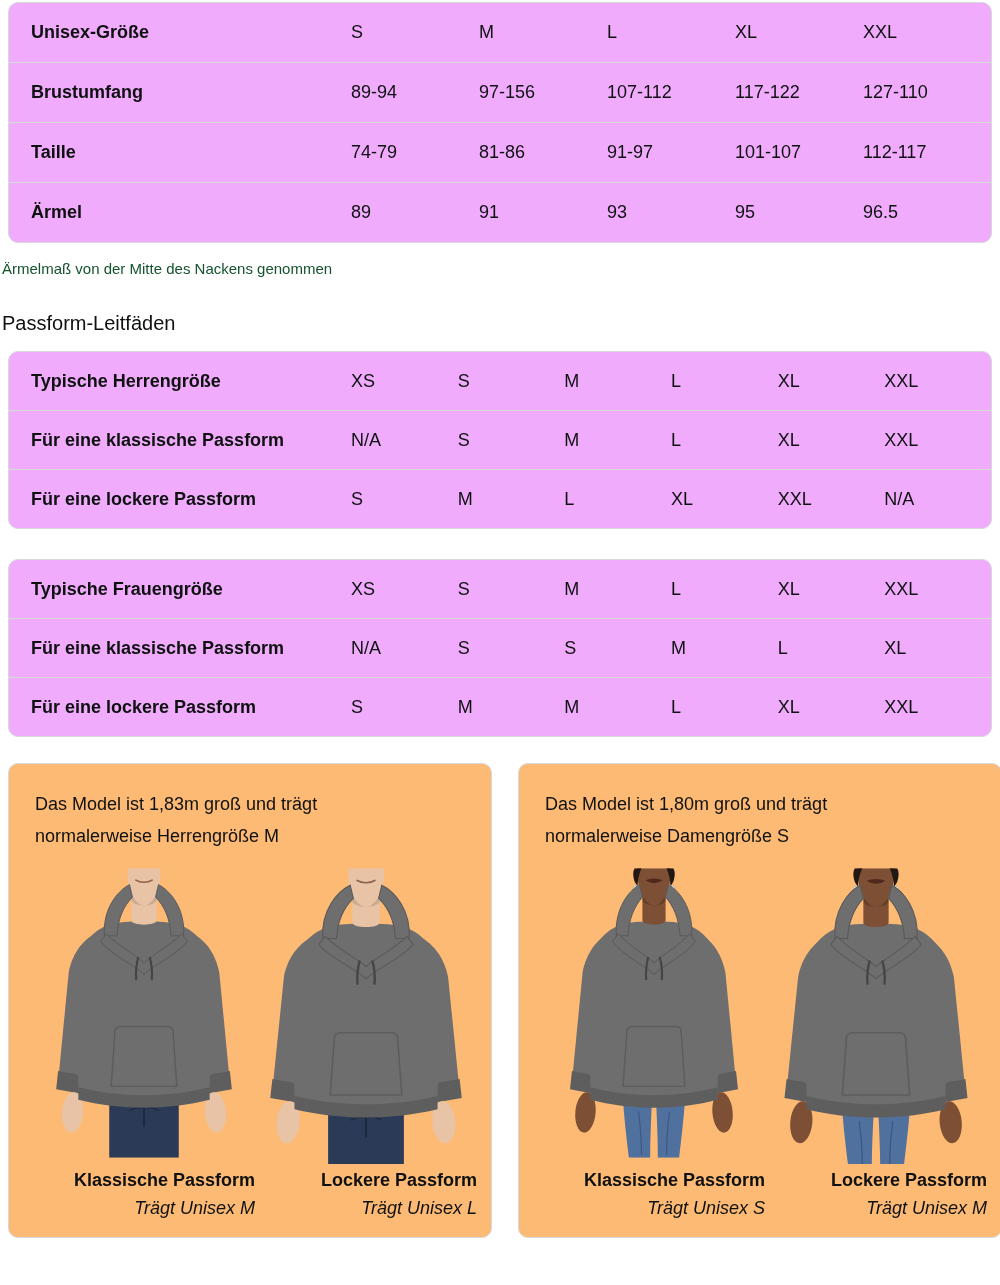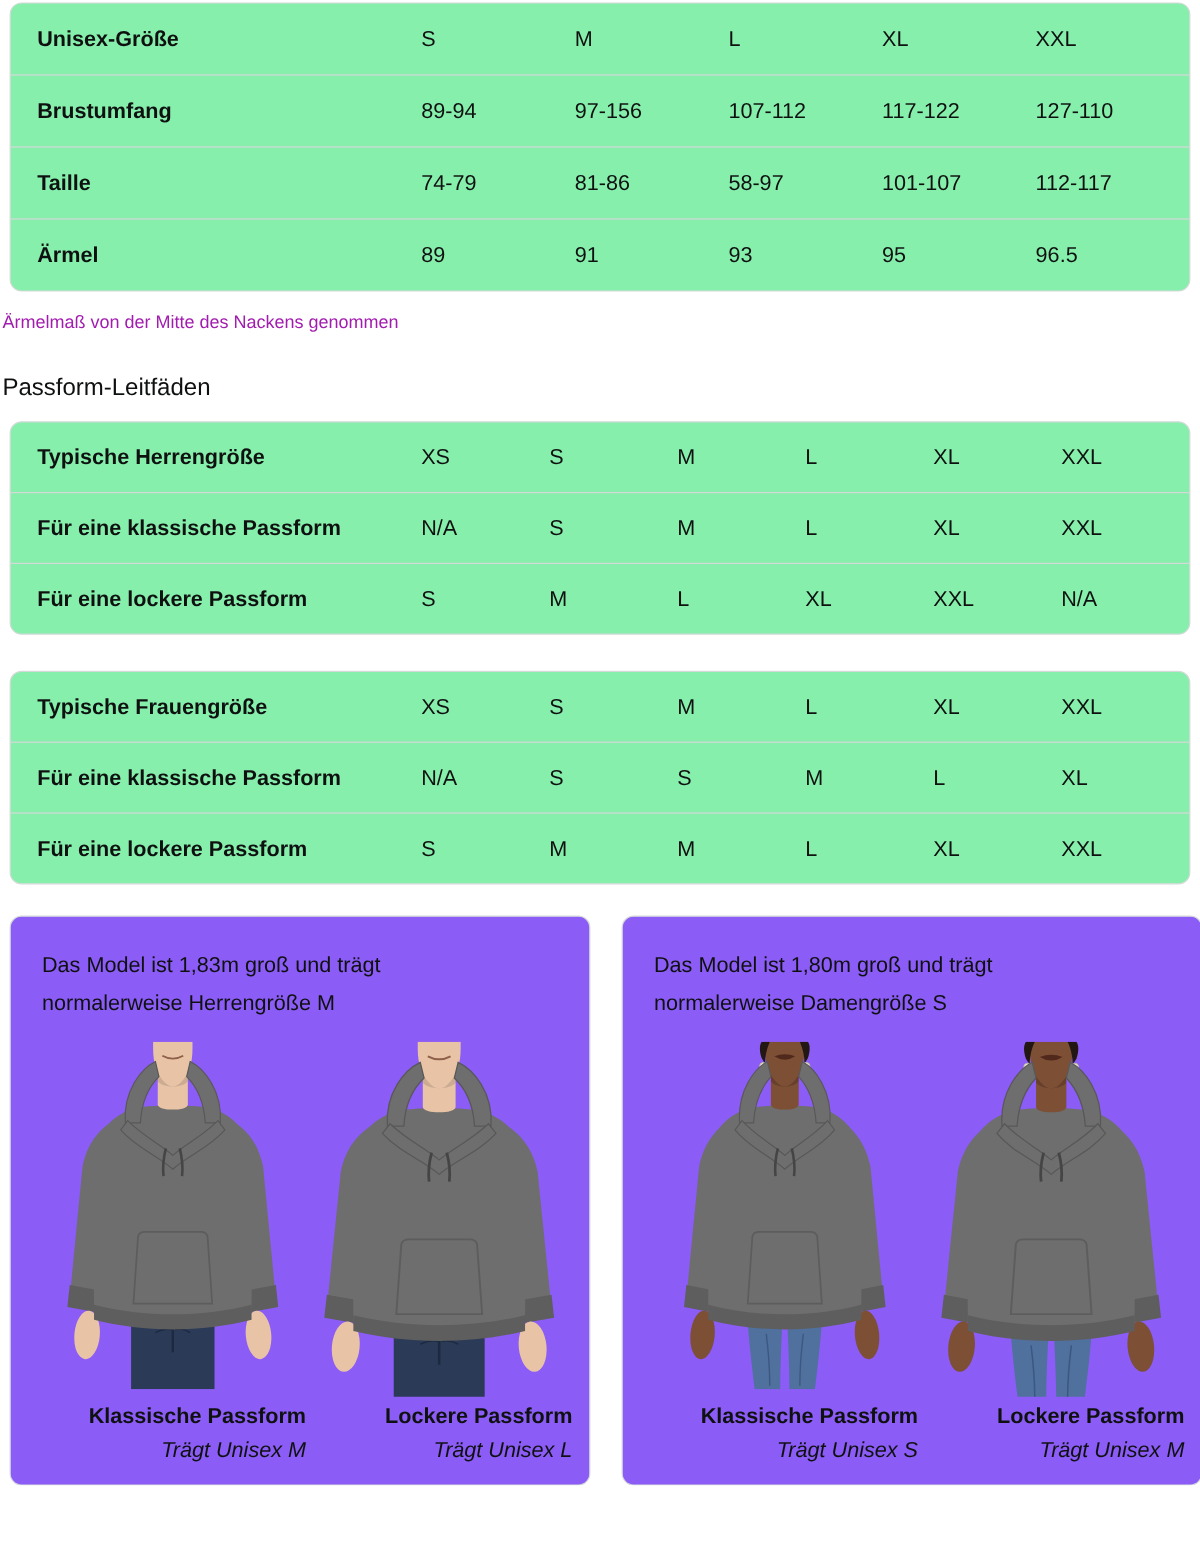--- a/index.html
+++ b/index.html
@@ -12,41 +12,41 @@
   .page{padding:2px 0 0 0;}
   .page-title{font-size:20px;font-weight:400;margin:0 0 13px 3px;}
 
   
   .sz-table{
     margin:0 8px;
     border:1px solid #d5d9d9;
     border-radius:10px;
     font-size:18px;
     overflow:hidden;
-    background:#86efac;
+    background:#f0abfc;
   }
   .sz-row{display:flex;align-items:center;border-top:1px solid #d5d9d9;}
   .sz-row:first-child{border-top:none;}
   .t1 .sz-row{min-height:59px;}
   .t2 .sz-row{min-height:58px;}
   .sz-label{
     width:342px;min-width:342px;box-sizing:border-box;
     padding-left:22px;font-weight:700;
   }
   .sz-val{flex:1;font-weight:400;}
 
-  .note{font-size:15px;margin:17px 0 0 2px;color:#a21caf;}
+  .note{font-size:15px;margin:17px 0 0 2px;color:#14532d;}
   .fit-heading{font-size:20px;font-weight:400;margin:35px 0 16px 2px;}
   .gap30{height:30px;}
 
   
   .cards{display:flex;gap:26px;margin:26px 8px 0 8px;}
   .model-card{
     flex:1;border:1px solid #d5d9d9;border-radius:10px;
-    box-sizing:border-box;padding:24px 14px 18px 24px;background:#8b5cf6;
+    box-sizing:border-box;padding:24px 14px 18px 24px;background:#fdba74;
   }
   .model-desc{font-size:18px;line-height:1.78;max-width:370px;margin:0 0 10px 2px;}
   .figures{display:flex;}
   .figure{flex:1;display:flex;flex-direction:column;align-items:flex-end;}
   .figure-img{width:222px;height:302px;display:block;}
   .fit-name{font-weight:700;font-size:18px;margin-top:6px;text-align:center;}
   .fit-size{font-weight:400;font-size:18px;margin-top:7px;text-align:center;font-style:italic;}
 
   
   .figure-img{--hoodie:#6e6e6e;--hoodie-dark:#5e5e5e;--seam:#555555;}
@@ -130,21 +130,21 @@
       <div class="sz-val">89-94</div>
       <div class="sz-val">97-156</div>
       <div class="sz-val">107-112</div>
       <div class="sz-val">117-122</div>
       <div class="sz-val">127-110</div>
     </div>
     <div class="sz-row">
       <div class="sz-label">Taille</div>
       <div class="sz-val">74-79</div>
       <div class="sz-val">81-86</div>
-      <div class="sz-val">58-97</div>
+      <div class="sz-val">91-97</div>
       <div class="sz-val">101-107</div>
       <div class="sz-val">112-117</div>
     </div>
     <div class="sz-row">
       <div class="sz-label">Ärmel</div>
       <div class="sz-val">89</div>
       <div class="sz-val">91</div>
       <div class="sz-val">93</div>
       <div class="sz-val">95</div>
       <div class="sz-val">96.5</div>

